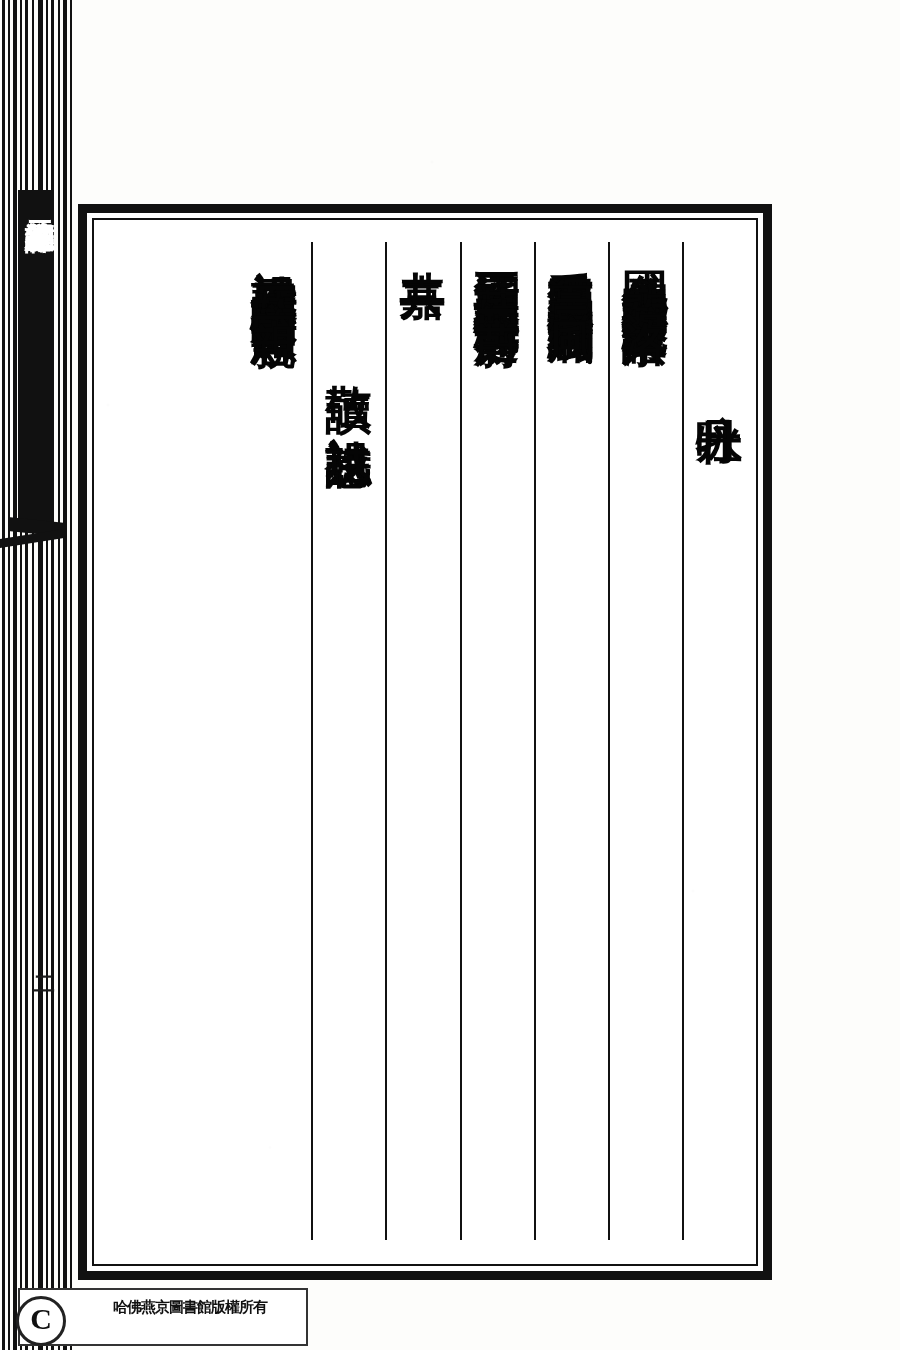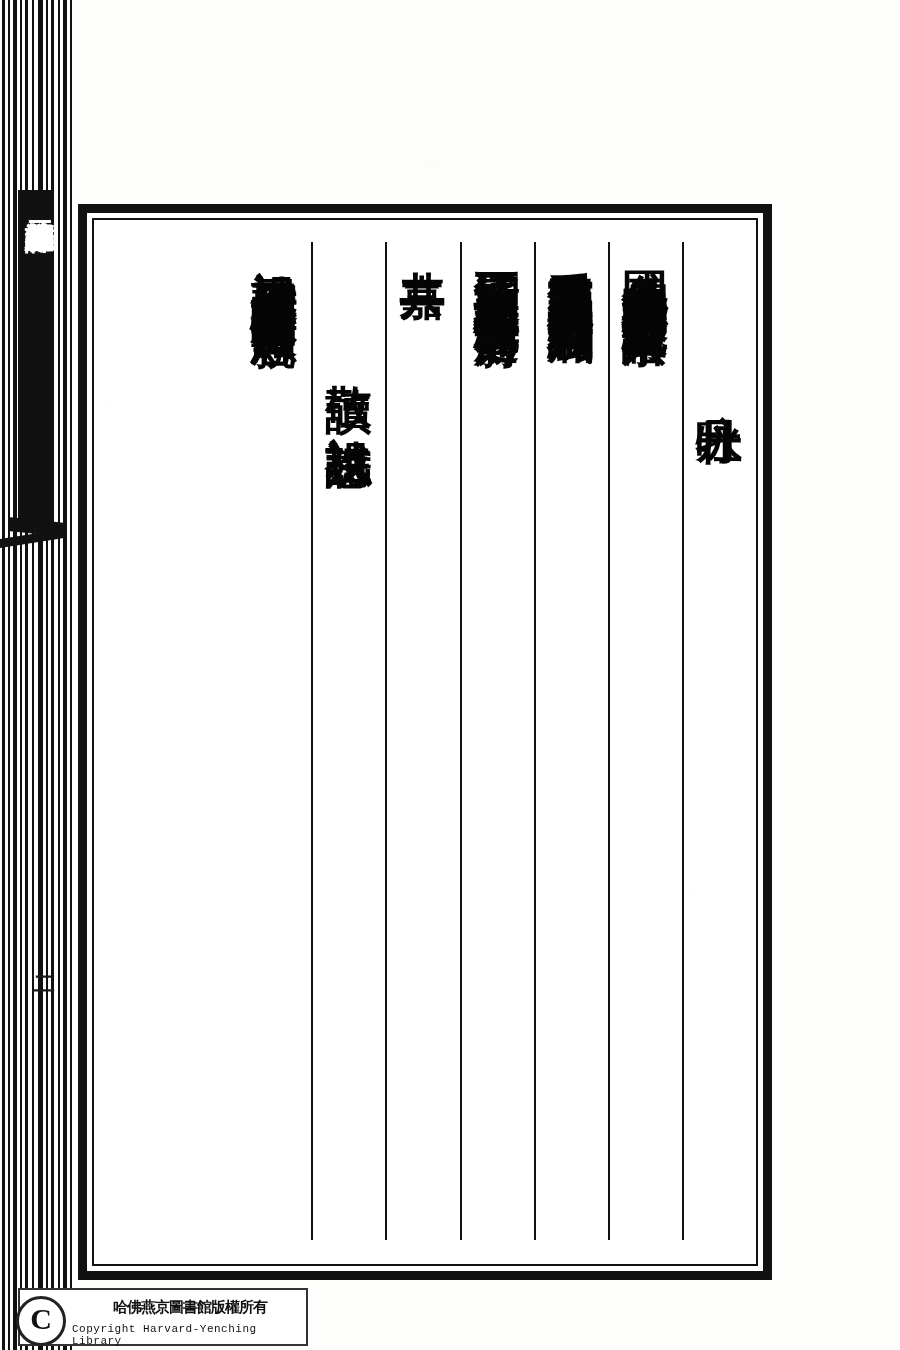--- a/index.html
+++ b/index.html
@@ -269,17 +269,16 @@
       <div class="col-rule"></div>
 
       <div class="col">祖詩未展已眉顰捧讀聆音倍愴神報國忠親</div>
 
     </div>
   </div>
 
   <div class="stamp">
     <div class="c-mark">C</div>
     <div class="s-line1">哈佛燕京圖書館版權所有</div>
-    <div class="s-line2">Copyright Harvard-Yenching Library</div>
   </div>
 
   <div class="grain"></div>
 </div>
 
 </body></html>

